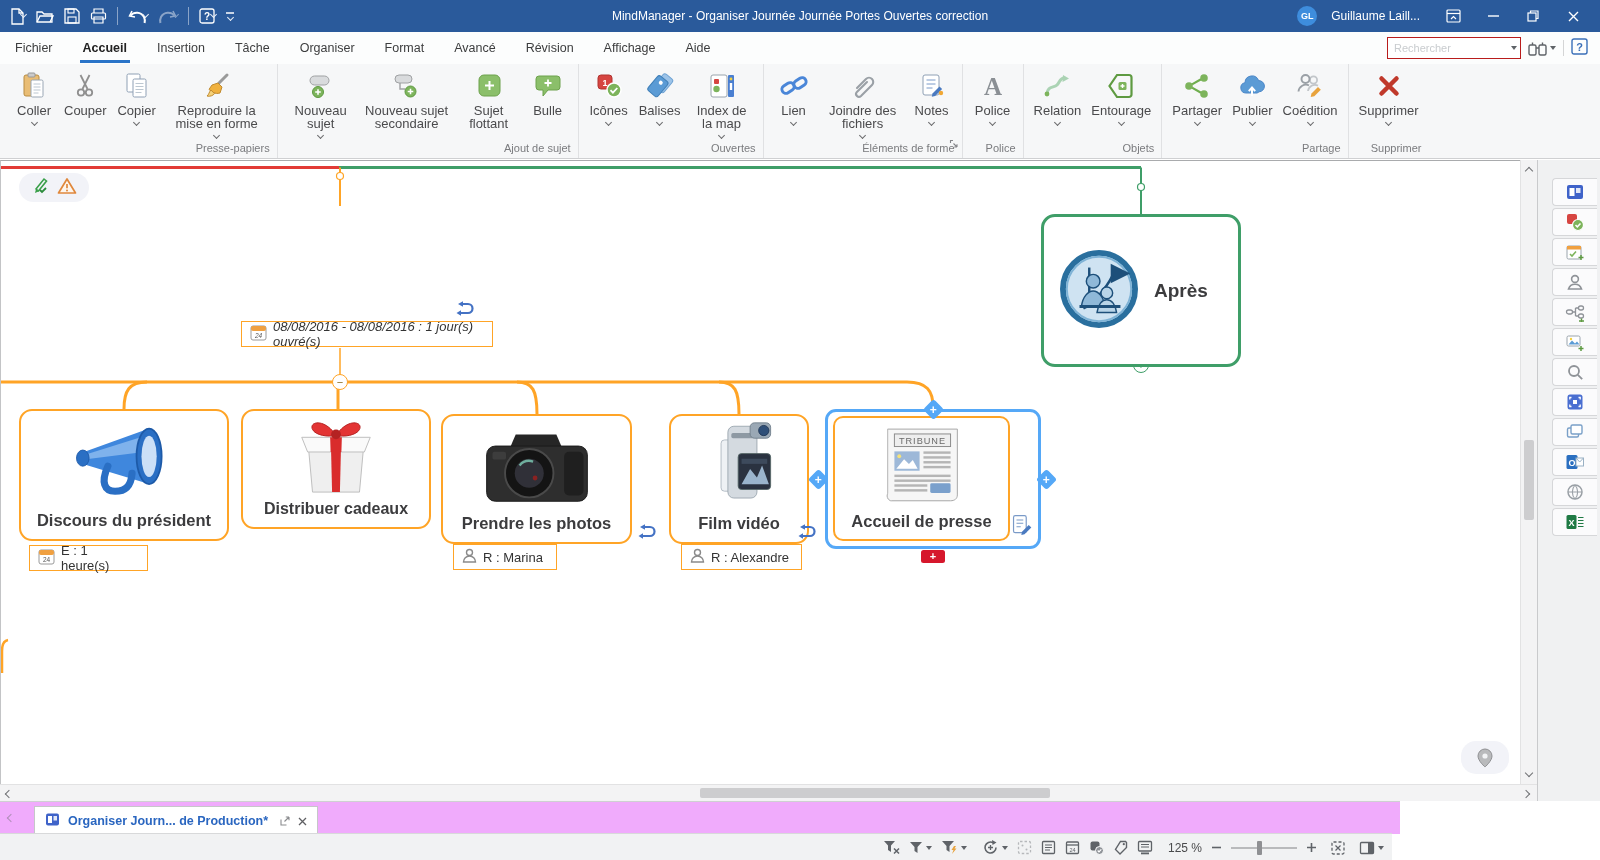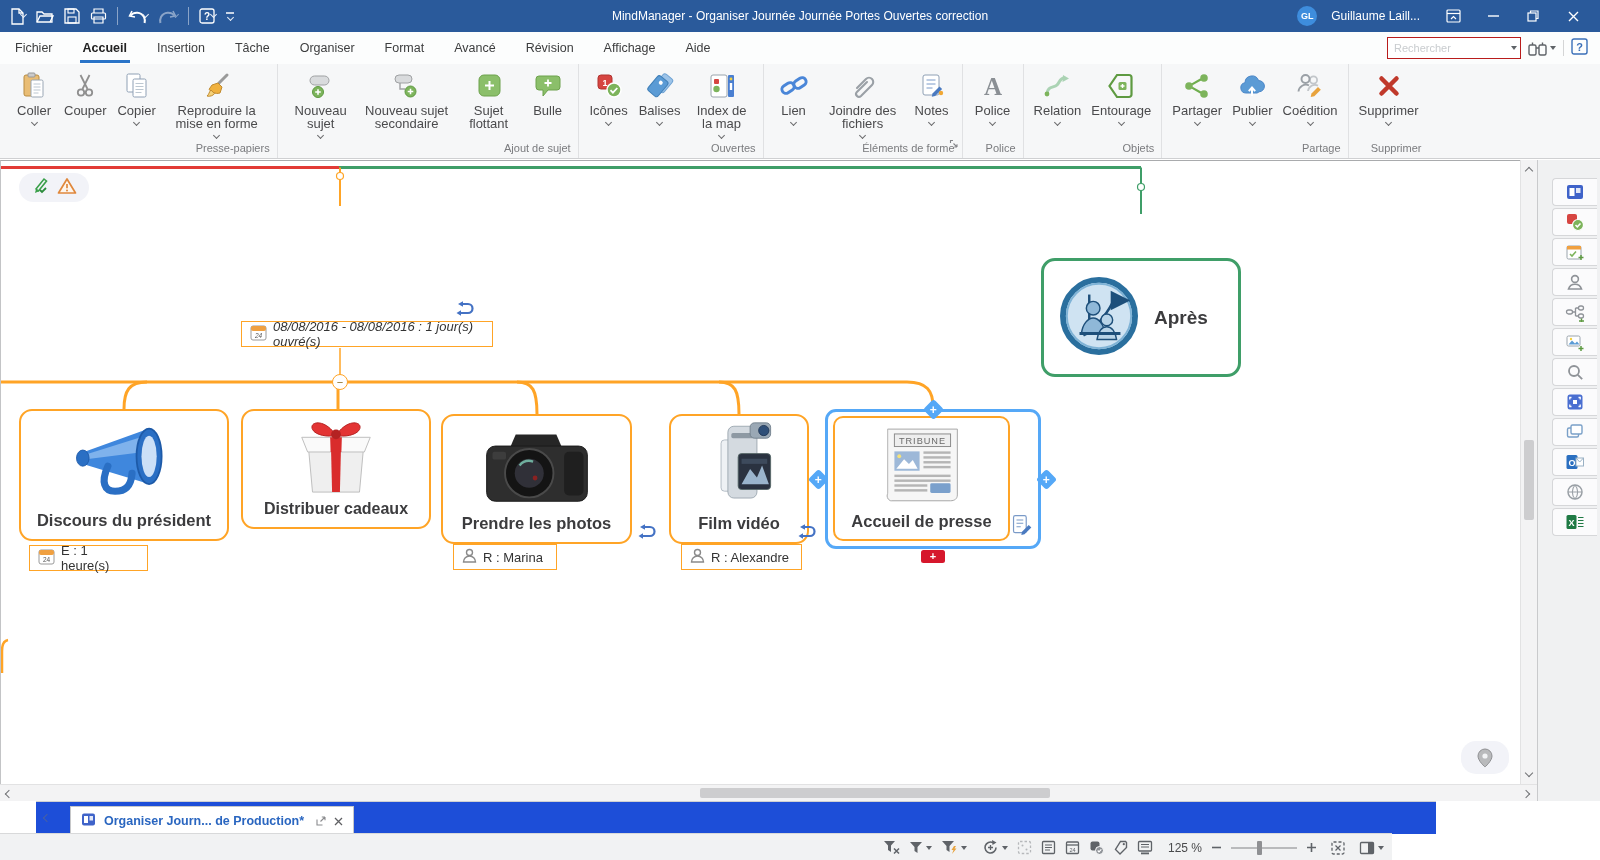--- a/index.html
+++ b/index.html
@@ -65,21 +65,21 @@
   .hscroll{position:absolute;left:0;top:784px;width:1537px;height:17px;background:#f3f3f4;
            border-top:1px solid #e2e2e3;box-sizing:border-box;}
   .thumb{position:absolute;background:#cdcdcf;border-radius:2px;}
   .cv{border:solid #707174;border-width:0 1.5px 1.5px 0;display:inline-block;padding:2.5px;}
   .cv.up{transform:rotate(-135deg)} .cv.down{transform:rotate(45deg)}
   .cv.left{transform:rotate(135deg)} .cv.right{transform:rotate(-45deg)}
   .sidebar{position:absolute;left:1537px;top:160px;width:63px;height:641px;background:#f0f1f2;
            border-left:1px solid #c9cacc;box-sizing:border-box;}
   .side-btn{position:absolute;left:9px;width:30px;height:26px;background:#fbfbfc;border:1px solid #d6d7d9;
             border-radius:4px 0 0 4px;border-right:none;display:flex;align-items:center;justify-content:center;left:14px;width:44px;}
-  .tabbar{position:absolute;left:0;top:801px;width:1400px;height:32px;background:#1d4ed8;border-top:1px solid #cfd0d2;margin-left:36px;}
+  .tabbar{position:absolute;left:0;top:801px;width:1400px;height:32px;background:#f0abfc;border-top:1px solid #cfd0d2;}
   .doctab{position:absolute;left:34px;top:4px;height:28px;background:#fff;border:1px solid #c6c7c9;border-bottom:none;
           display:flex;align-items:center;gap:8px;padding:0 10px;}
   .doctab .label{color:#2a66c0;font-weight:bold;font-size:12.5px;}
   .statusbar{position:absolute;left:0;top:833px;width:1392px;height:27px;background:#f1f2f3;border-top:1px solid #d8d9da;}
   .status-right{position:absolute;right:8px;top:0;height:27px;display:flex;align-items:center;gap:9px;}
   .caret{width:0;height:0;border-left:3.5px solid transparent;border-right:3.5px solid transparent;
          border-top:4px solid #5f6368;display:inline-block;}
   .zoomtext{font-size:12px;color:#4a4a4c;}
   .slider-track{width:66px;height:2px;background:#b9babc;position:relative;}
   .slider-thumb{position:absolute;left:26px;top:-6px;width:5px;height:14px;background:#8f9093;border-radius:1px;}
@@ -557,21 +557,21 @@
       <span>
         <svg width="17" height="17" viewBox="0 0 17 17">
             <rect x="1" y="2" width="15" height="14" rx="2" fill="#fff" stroke="#9a9a9a"></rect>
             <rect x="1" y="2" width="15" height="5" rx="2" fill="#f0a040"></rect>
             <text x="8.5" y="14" text-anchor="middle" font-size="6.5" fill="#555">24</text>
           </svg>
       </span>
       <span>08/08/2016 - 08/08/2016 : 1 jour(s) ouvré(s)</span>
     </div>
 
-    <div class="topic" style="left:1040px;top:53px;width:200px;height:119px;border:3px solid #3f9e68;border-radius:14px;padding:0 10px 0 16px;gap:16px;margin-top:44px;">
+    <div class="topic" style="left:1040px;top:53px;width:200px;height:153px;border:3px solid #3f9e68;border-radius:14px;padding:0 10px 0 16px;gap:16px;">
       <span>
         <svg width="78" height="78" viewBox="0 0 80 80">
           <circle cx="40" cy="40" r="37" fill="#cfe3f2" stroke="#2a6f9e" stroke-width="6"></circle>
           <circle cx="40" cy="40" r="33" fill="none" stroke="#7fb3d6" stroke-width="2"></circle>
           <path d="M30 18v40" stroke="#1d4f7a" stroke-width="2.5"></path>
           <polygon points="52,14 72,24 52,34" fill="#1d4f7a"></polygon>
           <path d="M24 60c8-4 22-18 30-34" stroke="#1d4f7a" stroke-width="2.5" fill="none"></path>
           <circle cx="34" cy="32" r="7" fill="#8fb8d8" stroke="#1d4f7a" stroke-width="1.5"></circle>
           <path d="M22 58c1-10 7-16 12-16s11 6 12 16z" fill="#8fb8d8" stroke="#1d4f7a" stroke-width="1.5"></path>
           <circle cx="48" cy="44" r="6" fill="#b8d4e8" stroke="#1d4f7a" stroke-width="1.5"></circle>

